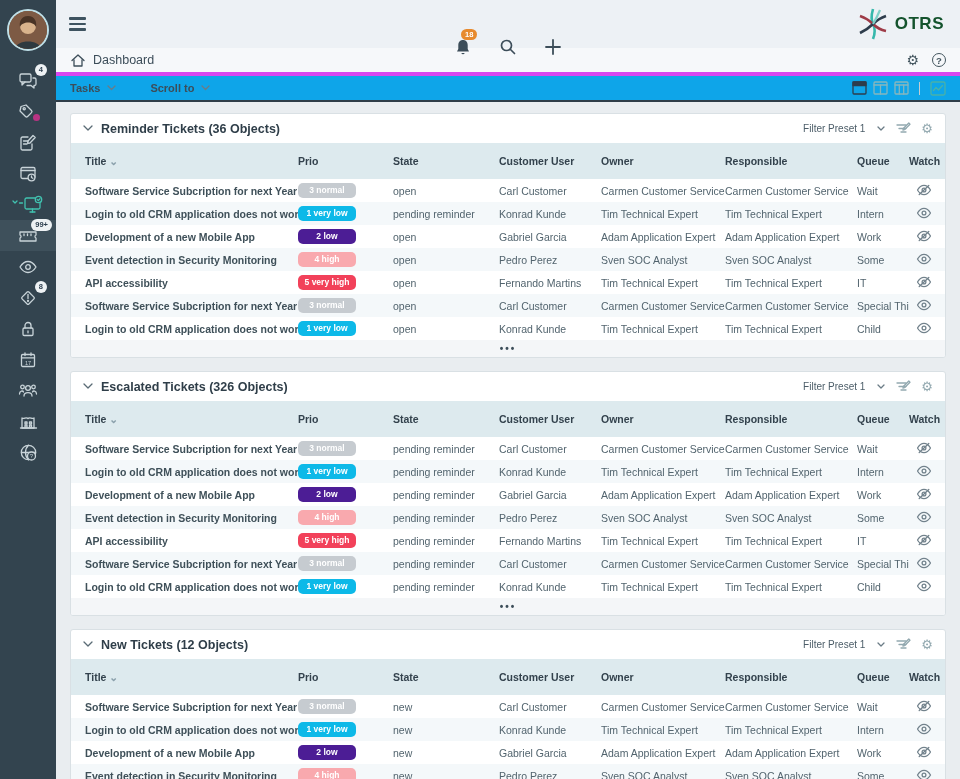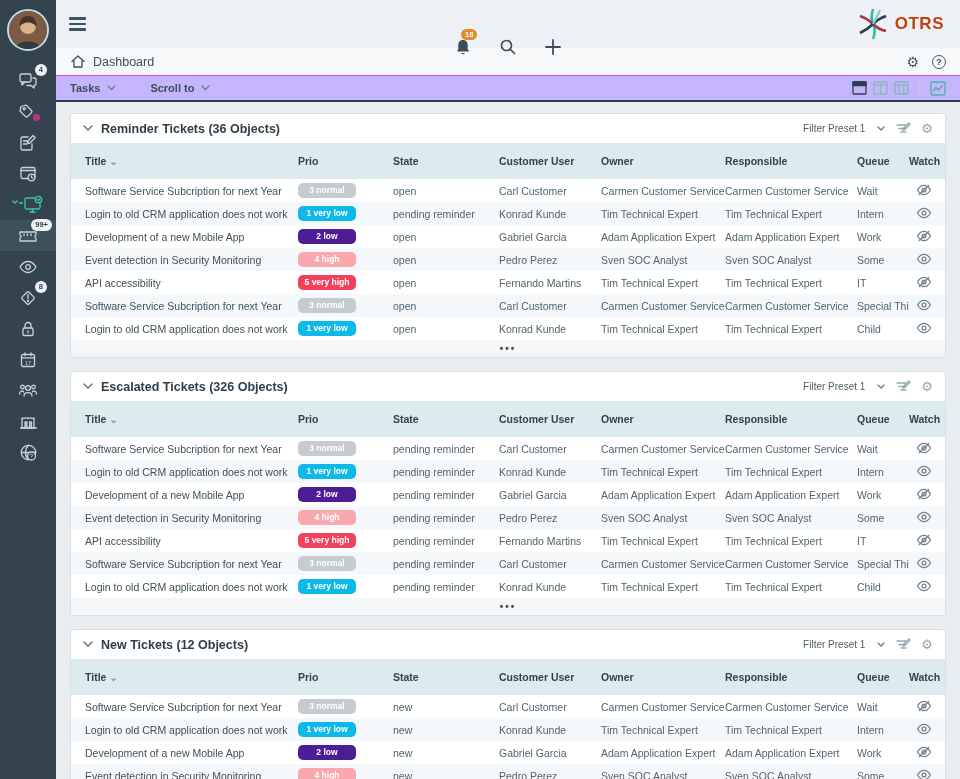--- a/index.html
+++ b/index.html
@@ -20,29 +20,29 @@
   
   .main { flex:1; display:flex; flex-direction:column; background:#e9edf0; position:relative; }
 
   .topbar { height:48px; background:#edf1f5; display:flex; align-items:center; position:relative; padding:0 16px 0 13px; }
   .hamburger { width:17px; display:flex; flex-direction:column; gap:3px; cursor:pointer; }
   .hamburger span { height:2.5px; background:#3e5360; border-radius:1px; }
   .hdr-icons { position:absolute; left:398px; top:0; height:48px; display:flex; align-items:center; gap:27px; color:#3c4d59; }
   .hdr-ic { position:relative; cursor:pointer; display:flex; align-items:center;margin-top:46px; }
   .notif-badge { position:absolute; top:-9px; left:7px; background:#e78a2e; color:#fff; font-size:7.5px; font-weight:bold; border-radius:8px; padding:2px 4px; line-height:1; }
   .logo { margin-left:auto; display:flex; align-items:center; gap:5px; }
-  .logo-text { font-size:17px; font-weight:bold; color:#c2410c; letter-spacing:0.5px; }
-
-  .breadcrumb-row { height:28px; background:#f6f8fa; display:flex; align-items:center; padding:0 14px; color:#3c4d59; border-bottom:1px solid #d946ef; }
+  .logo-text { font-size:17px; font-weight:bold; color:#14532d; letter-spacing:0.5px; }
+
+  .breadcrumb-row { height:28px; background:#f6f8fa; display:flex; align-items:center; padding:0 14px; color:#3c4d59; border-bottom:4px solid #d946ef; }
   .breadcrumb-row .crumb { display:flex; align-items:center; gap:7px; font-size:12.5px; }
   .crumb-right { margin-left:auto; display:flex; gap:13px; align-items:center; color:#44565f; }
   .gear-glyph { font-size:14px; line-height:1; cursor:pointer; }
   .help-circ { width:14px; height:14px; border:1.2px solid #44565f; border-radius:50%; font-size:9.5px; font-weight:bold; display:flex; align-items:center; justify-content:center; cursor:pointer; }
 
-  .toolbar-row { height:26px; background:#c4b5fd; display:flex; align-items:center; padding:0 14px; border-bottom:2px solid #2e3d48; }
+  .toolbar-row { height:26px; background:#0ea5e9; display:flex; align-items:center; padding:0 14px; border-bottom:2px solid #2e3d48; }
   .tb-item { display:flex; align-items:center; gap:7px; font-size:11px; font-weight:bold; color:#3c4d59; margin-right:34px; cursor:pointer; }
   .tb-right { margin-left:auto; display:flex; align-items:center; gap:6px; }
   .tb-sep { width:1px; height:13px; background:#c3ccd1; margin:0 4px; }
 
   .content { flex:1; padding:11px 14px; overflow:hidden; }
 
   
   .widget { background:#fff; border:1px solid #d9e0e4; border-radius:3px; margin-bottom:13px; overflow:hidden; }
   .widget-header { height:29px; display:flex; align-items:center; padding:1px 12px;justify-content:center; }
   .widget-title { display:flex; align-items:center; gap:8px; font-size:12.5px; font-weight:bold; color:#2f3e49; cursor:pointer; }
@@ -51,21 +51,21 @@
 
   table { width:100%; border-collapse:collapse; table-layout:fixed; }
   col.c-title { width:227px; } col.c-prio { width:95px; } col.c-state { width:106px; }
   col.c-cust { width:102px; } col.c-owner { width:124px; } col.c-resp { width:132px; }
   col.c-queue { width:52px; } col.c-watch { width:36px; }
   thead th { background:#ddeaee; color:#33424d; font-size:10.5px; font-weight:bold; text-align:left; height:36px; padding:0 6px 0 0; white-space:nowrap; overflow:hidden; }
   thead th:first-child { padding-left:14px; }
   thead th.th-watch { text-align:right; padding-right:10px; }
   tbody td { height:23px; font-size:10.5px; color:#52646e; padding:0 6px 0 0; white-space:nowrap; overflow:hidden; }
   tbody tr.alt { background:#f4f8fa; }
-  td.td-title { padding-left:14px; color:#3f5059; font-weight:normal; font-size:10.5px; }
+  td.td-title { padding-left:14px; color:#3f5059; font-weight:bold; font-size:10.5px; }
   td.td-watch { text-align:center; color:#72828c; }
   .sort-chevron { color:#8aa0ab; }
 
   .prio-badge { display:inline-block; width:58px; text-align:center; padding:3px 0; border-radius:5px; font-size:8.5px; font-weight:bold; color:#fff; line-height:1; }
   .prio-1 { background:#0db9e8; } .prio-2 { background:#4c1d95; } .prio-3 { background:#c6cbd0; }
   .prio-4 { background:#f9a9ae; } .prio-5 { background:#f2415a; }
 
   .more-row { height:17px; background:#f4f6f8; display:flex; align-items:center; justify-content:center; color:#3c4d59; font-size:10px; font-weight:bold; letter-spacing:2px; cursor:pointer; }
 </style>
 </head>

